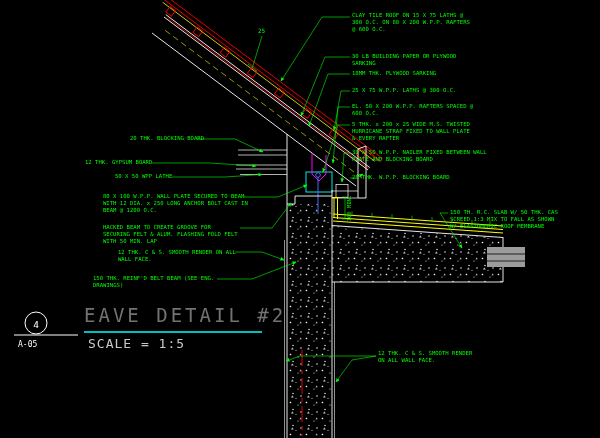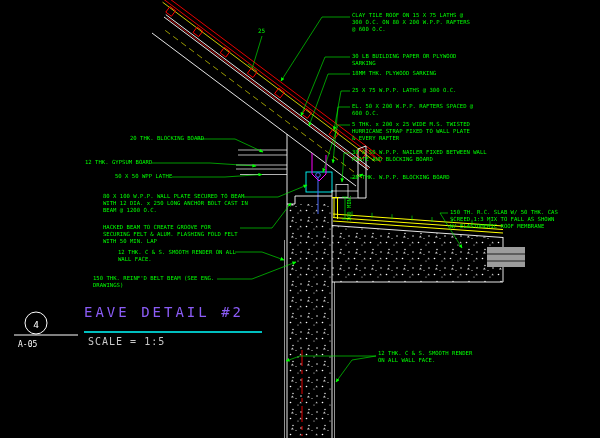--- a/index.html
+++ b/index.html
@@ -15,29 +15,29 @@
     position:absolute;
     color:#00ff00;
     font-size:5.6px;
     line-height:1.26;
     letter-spacing:0px;
     white-space:pre-line;
   }
   .title{
     position:absolute;
     left:84px;top:304px;
-    color:#8b5cf6;
-    font-size:14px;
+    color:#737373;
+    font-size:19px;
     letter-spacing:3px;
   }
   .scale{
     position:absolute;
     left:88px;top:336px;
     color:#c8c8c8;
-    font-size:10px;
+    font-size:13px;
     letter-spacing:1px;
   }
 </style>
 </head>
 <body>
 
 <div id="canvas">
 
 <svg id="linework" width="600" height="438" viewBox="0 0 600 438">
   <defs>

